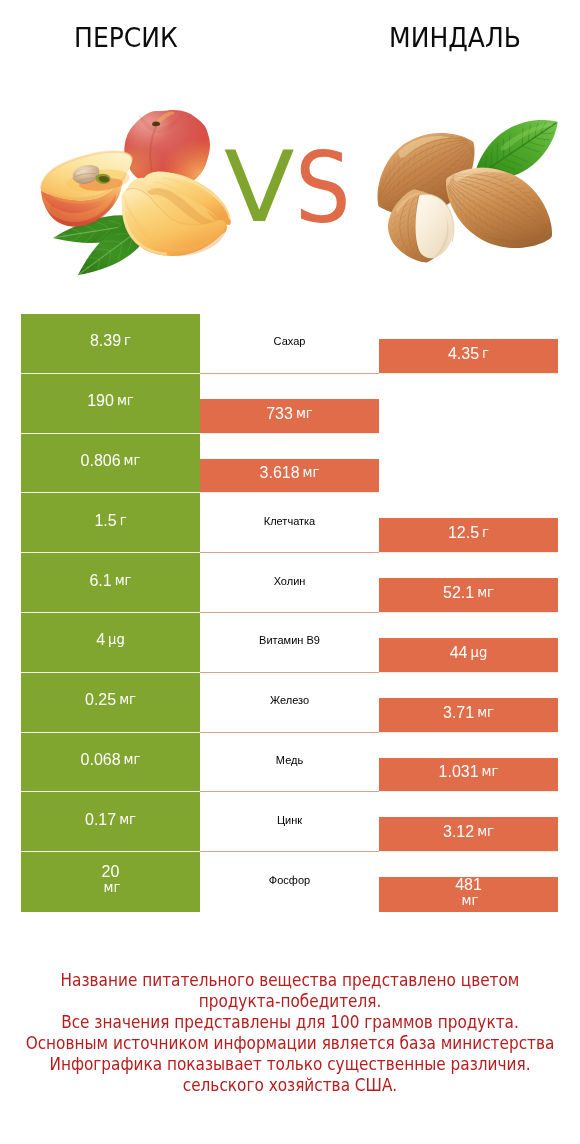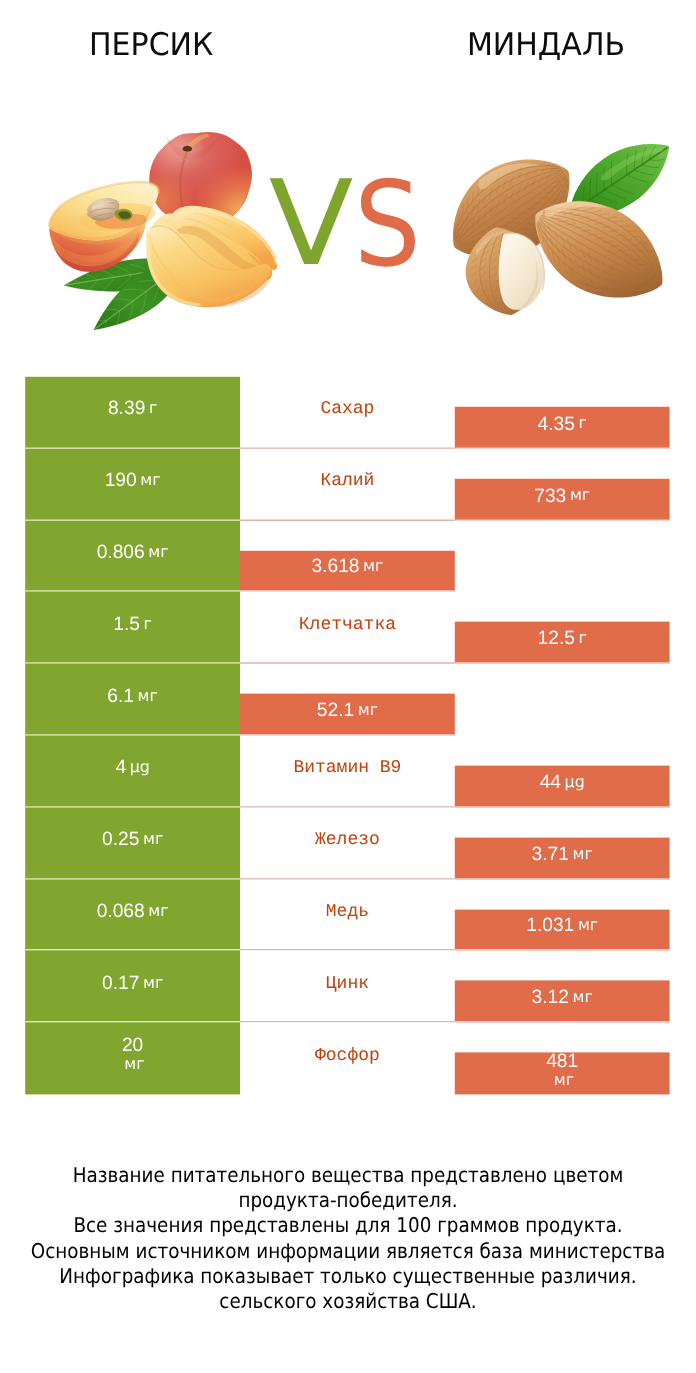--- a/index.html
+++ b/index.html
@@ -12,24 +12,24 @@
   .vs span{position:absolute;display:block;font-size:98px;line-height:98px;}
   .vs .v{color:#7fa52f;left:224px;top:138px;transform-origin:0 0;transform:scale(1.052,1.0);}
   .vs .s{color:#e06b49;left:295px;top:139px;transform-origin:0 0;transform:scale(0.895,1.0);}
   .art{position:absolute;}
   .table{position:absolute;left:21px;top:314px;width:537px;}
   .row{display:flex;height:59.8px;}
   .cell{width:179px;display:flex;align-items:center;justify-content:center;font-size:16px;box-sizing:border-box;}
   .cell>span{display:inline-block;line-height:16px;position:relative;top:-2px;}
   .cL{background:#80a62f;color:#fff;border-bottom:1.5px solid #f4f7e2;}
   .cR{background:#e06c49;color:#fff;border-bottom:1.5px solid #fbe9dd;margin-top:25px;}
-  .cM{background:#fff;color:#c2410c;border-bottom:1px solid #d7a492;font-family:Liberation Mono, monospace;font-size:15px;}
+  .cM{background:#fff;color:#000000;border-bottom:1px solid #d7a492;font-family:Liberation Sans, sans-serif;font-size:11px;}
   .row:last-child .cell{border-bottom:none;flex-direction:column;}
   .unit{font-family:"DejaVu Sans",sans-serif;font-size:13.2px;margin-left:3px;line-height:16px;position:relative;top:-1.7px;}
-  .footer{position:absolute;left:0;top:970px;width:580px;text-align:center;font-family:"DejaVu Sans Condensed","DejaVu Sans",sans-serif;font-size:17px;line-height:20.9px;color:#000000;}
+  .footer{position:absolute;left:0;top:970px;width:580px;text-align:center;font-family:"DejaVu Sans Condensed","DejaVu Sans",sans-serif;font-size:17px;line-height:20.9px;color:#b91c1c;}
 </style>
 </head>
 <body>
 
 <div class="page">
   <div class="title left">ПЕРСИК</div>
   <div class="title right">МИНДАЛЬ</div>
 
   <div class="art" style="left:38px;top:100px;width:200px;height:180px;">
   <svg viewBox="0 0 200 180" width="200" height="180" xmlns="http://www.w3.org/2000/svg">
@@ -566,23 +566,20 @@
         <div class="cell cR">
           <span>4.35</span>
           <span class="unit">г</span>
         </div>
       </div>
       <div class="row">
         <div class="cell cL">
           <span>190</span>
           <span class="unit">мг</span>
         </div>
-        <div class="cell cM">
-          <span>Калий</span>
-        </div>
         <div class="cell cR">
           <span>733</span>
           <span class="unit">мг</span>
         </div>
       </div>
       <div class="row">
         <div class="cell cL">
           <span>0.806</span>
           <span class="unit">мг</span>
         </div>
@@ -601,20 +598,23 @@
         </div>
         <div class="cell cR">
           <span>12.5</span>
           <span class="unit">г</span>
         </div>
       </div>
       <div class="row">
         <div class="cell cL">
           <span>6.1</span>
           <span class="unit">мг</span>
+        </div>
+        <div class="cell cM">
+          <span>Холин</span>
         </div>
         <div class="cell cR">
           <span>52.1</span>
           <span class="unit">мг</span>
         </div>
       </div>
       <div class="row">
         <div class="cell cL">
           <span>4</span>
           <span class="unit">µg</span>

